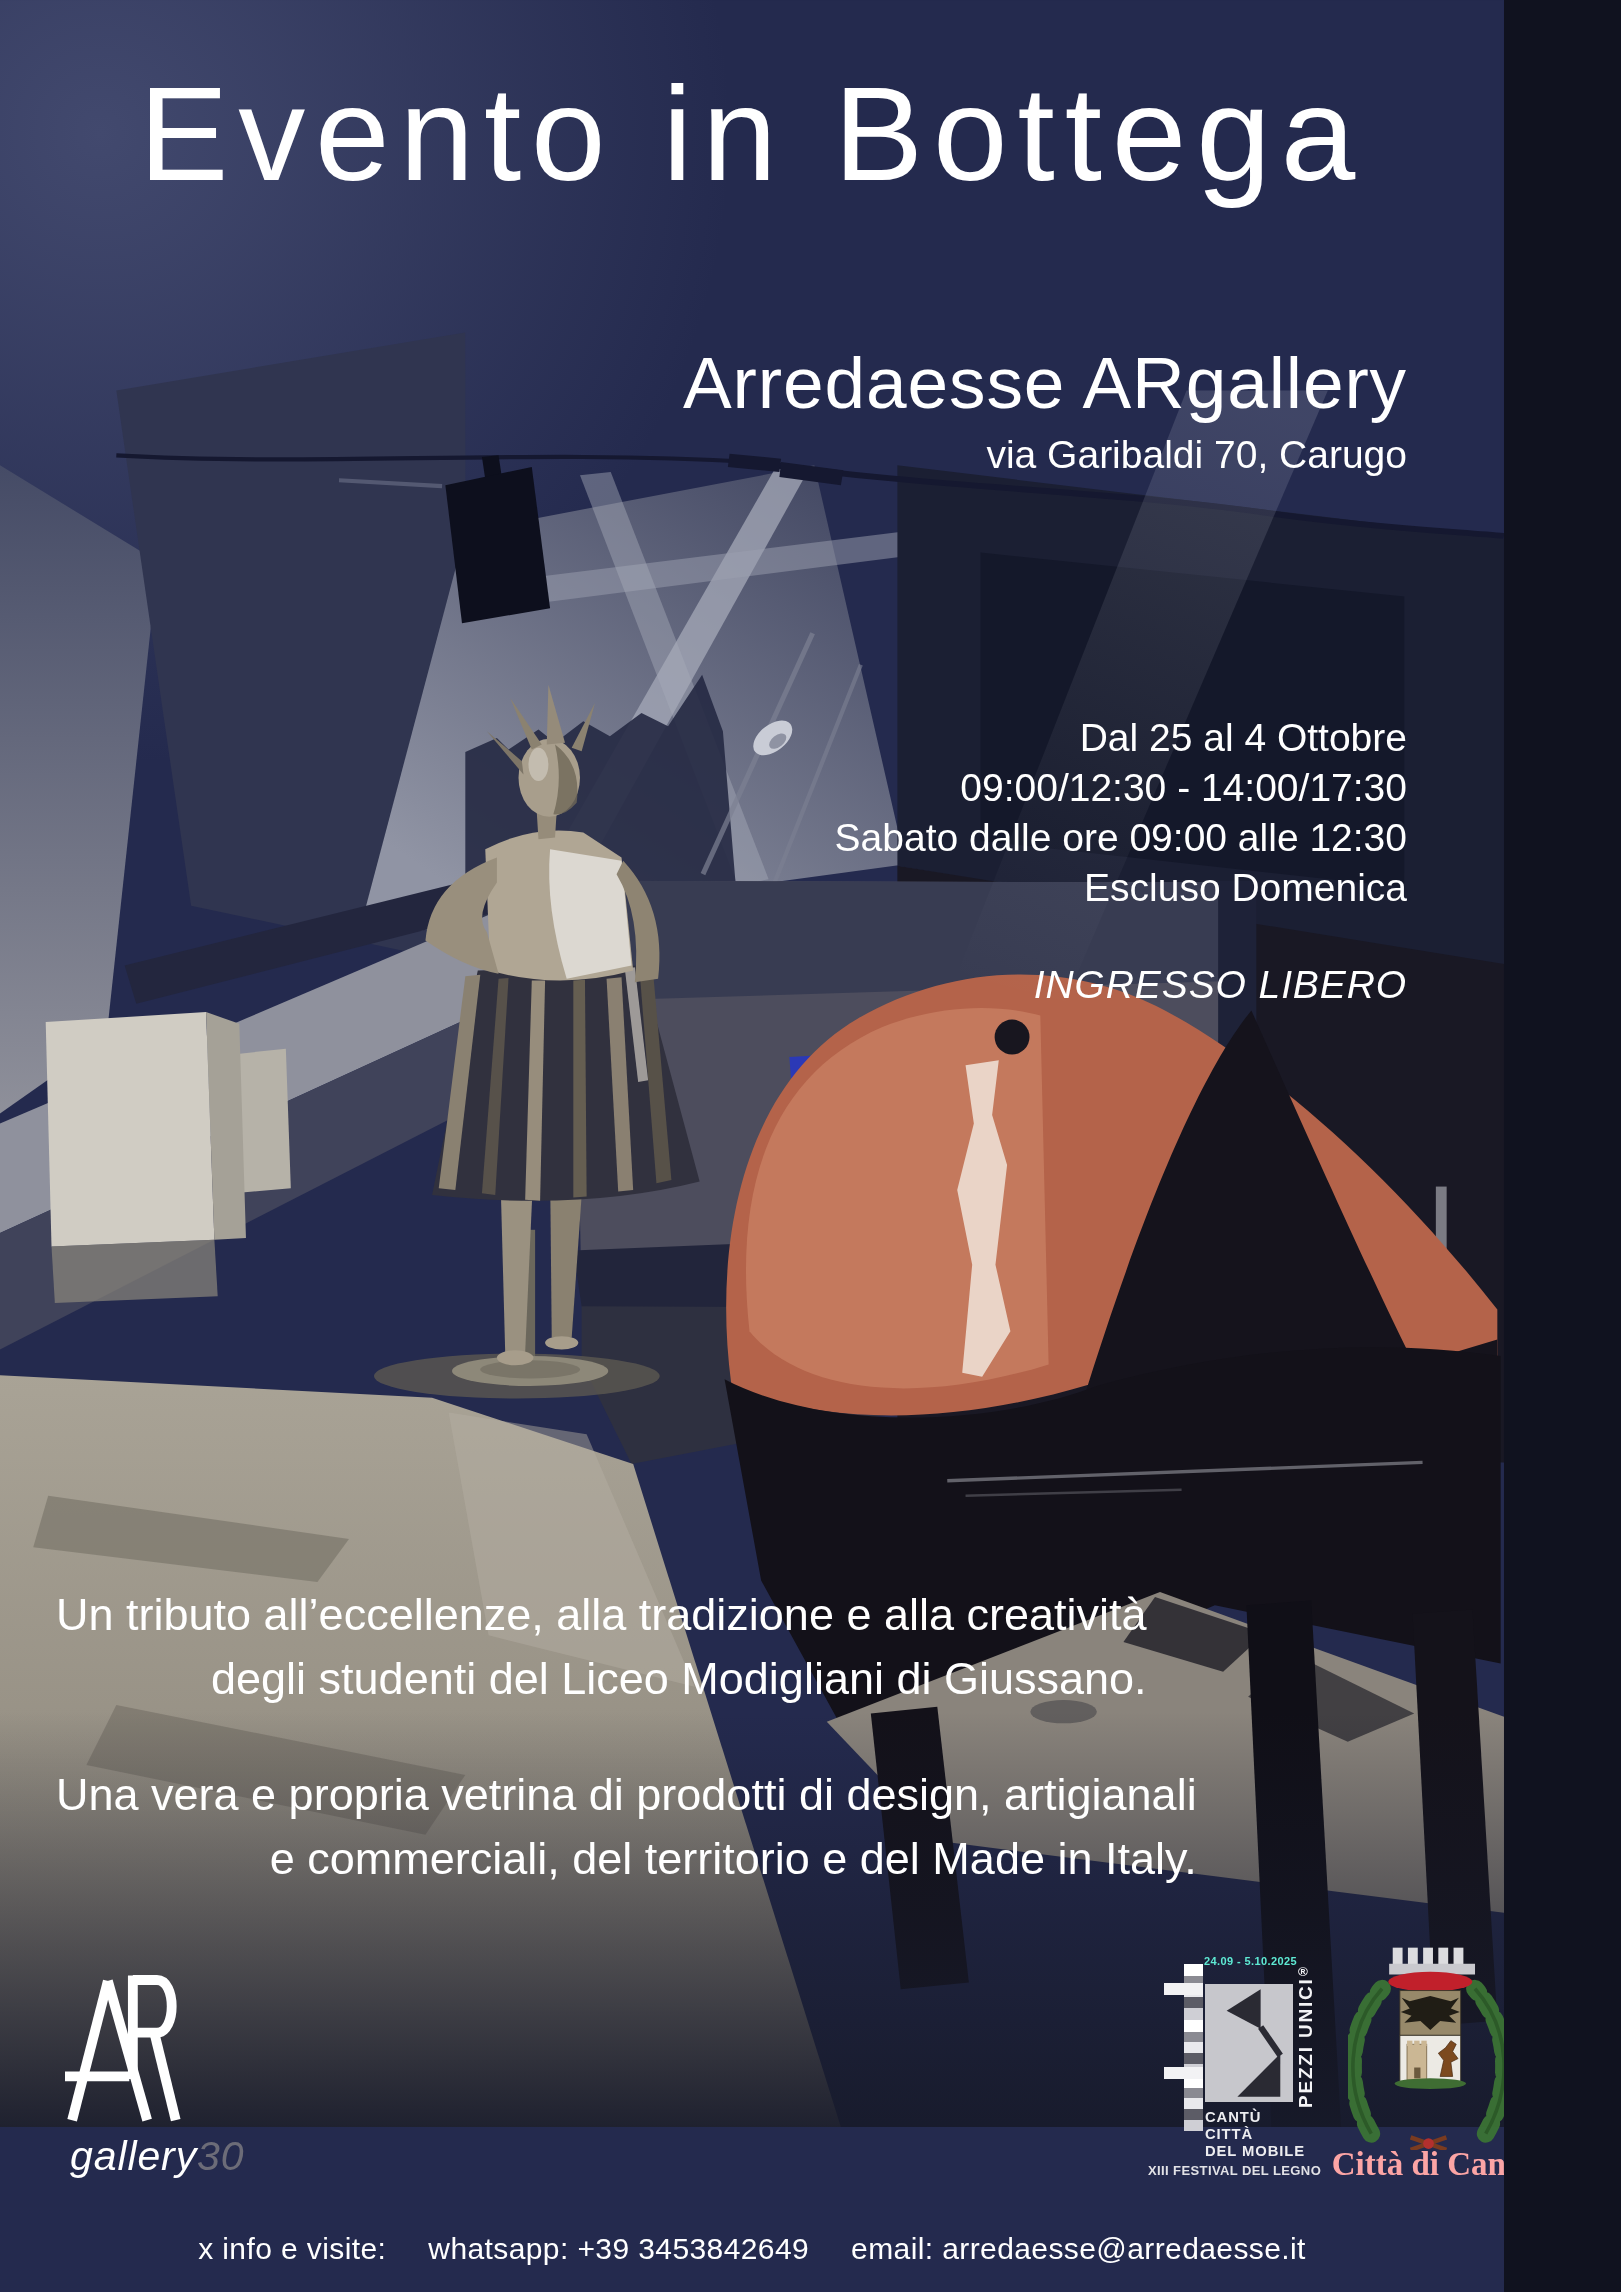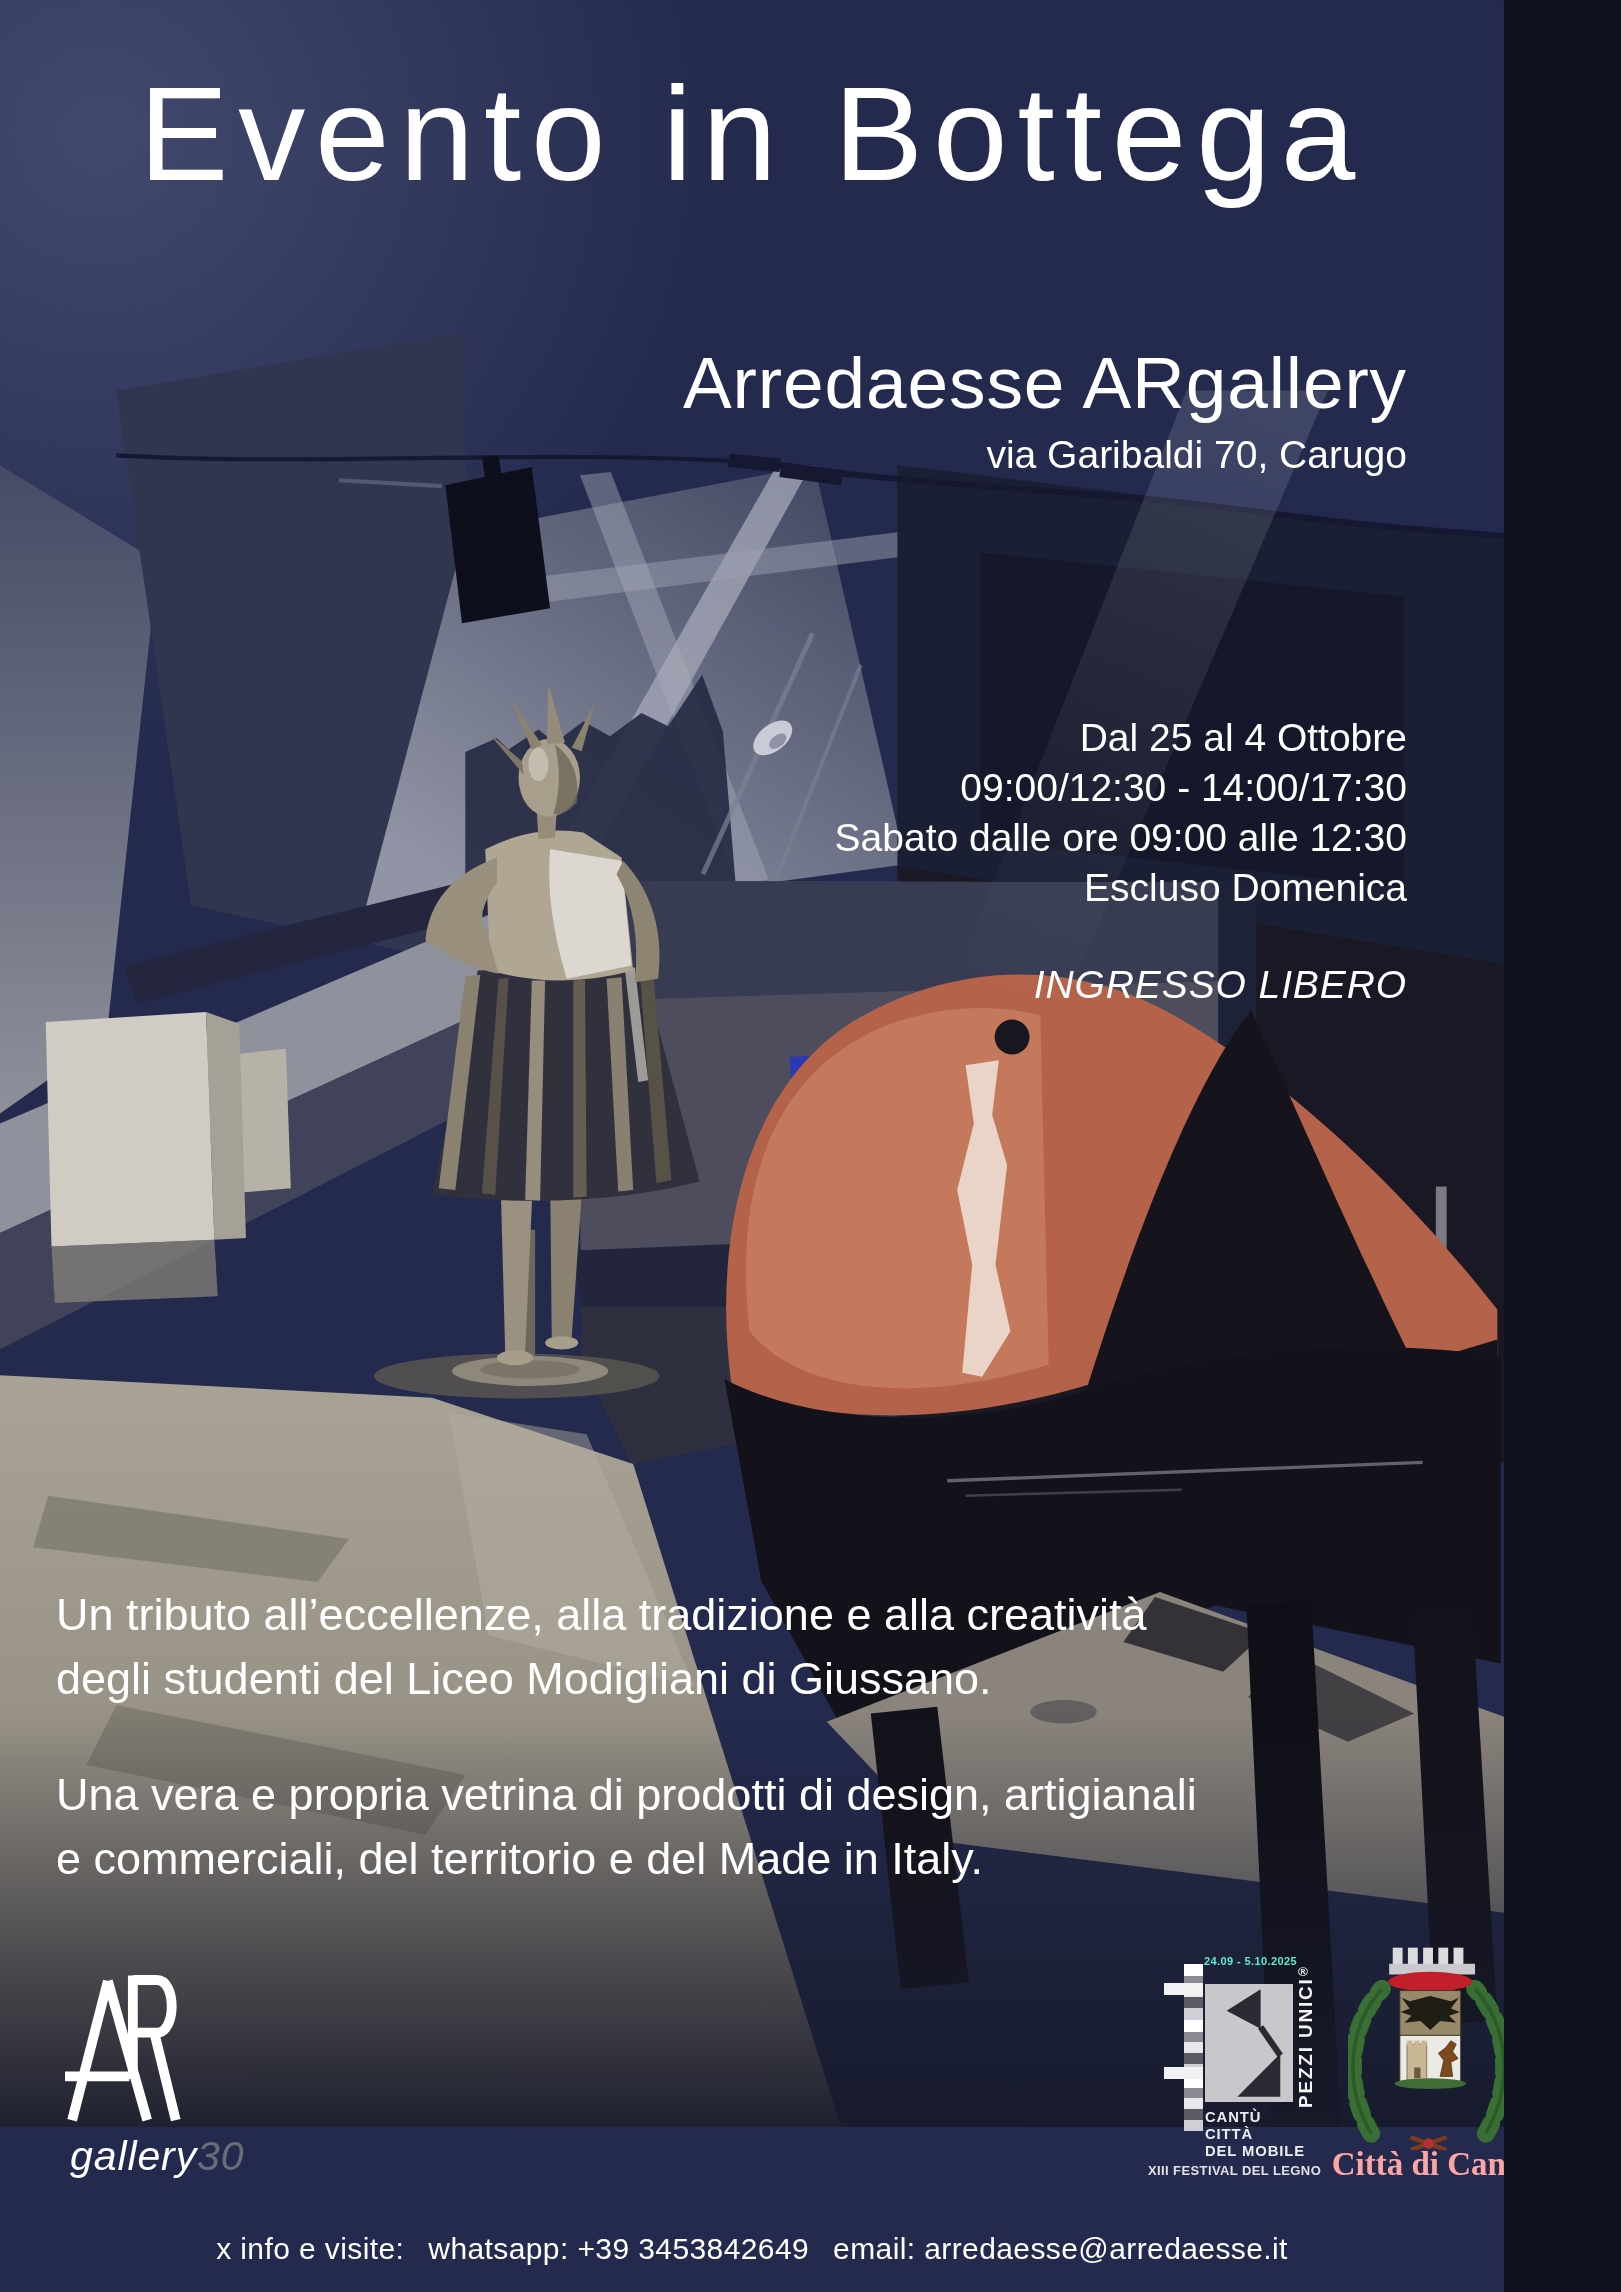--- a/index.html
+++ b/index.html
@@ -14,25 +14,25 @@
     left:0;right:0;top:57px;text-align:center;margin:0;
     font-size:134px;font-weight:300;letter-spacing:9.9px;white-space:nowrap;
   }
   .venue{right:97px;top:340px;text-align:right;}
   .venue-name{font-size:73px;line-height:86px;letter-spacing:0.9px;white-space:nowrap;}
   .venue-address{font-size:39px;line-height:48px;margin-top:5.4px;white-space:nowrap;}
   .schedule{right:97px;top:713px;text-align:right;font-size:39px;line-height:50px;}
   .schedule div{white-space:nowrap;}
   .admission{margin-top:47px;letter-spacing:0.9px;font-style:italic;}
   .para{left:56px;font-size:45px;line-height:64px;}
-  .para div{white-space:nowrap;}
+  .para div{white-space:nowrap;text-align:right;}
   .p1{top:1583px;}
   .p2{top:1763px;}
   .footer{
-    left:0;right:0;top:2232px;display:flex;justify-content:center;gap:24px;
+    left:0;right:0;top:2232px;display:flex;justify-content:center;gap:42px;
     font-size:30px;letter-spacing:0.4px;
   }
   
   .ar-logo{position:absolute;left:61px;top:1963px;width:269px;height:224px;z-index:2;}
   .ar-mono{position:absolute;left:3.6px;top:5.4px;display:block;}
   .ar-word{position:absolute;left:9px;top:170px;font-size:41px;font-style:italic;font-weight:300;letter-spacing:0.9px;white-space:nowrap;}
   .ar-word .num{color:#6c6c78;}
   
   .pu-logo{position:absolute;left:1148px;top:1942px;width:197px;height:242px;z-index:2;font-weight:700;}
   .pu-date{position:absolute;left:56px;top:12.5px;font-size:11px;letter-spacing:0.4px;color:#5eead4;white-space:nowrap;}

